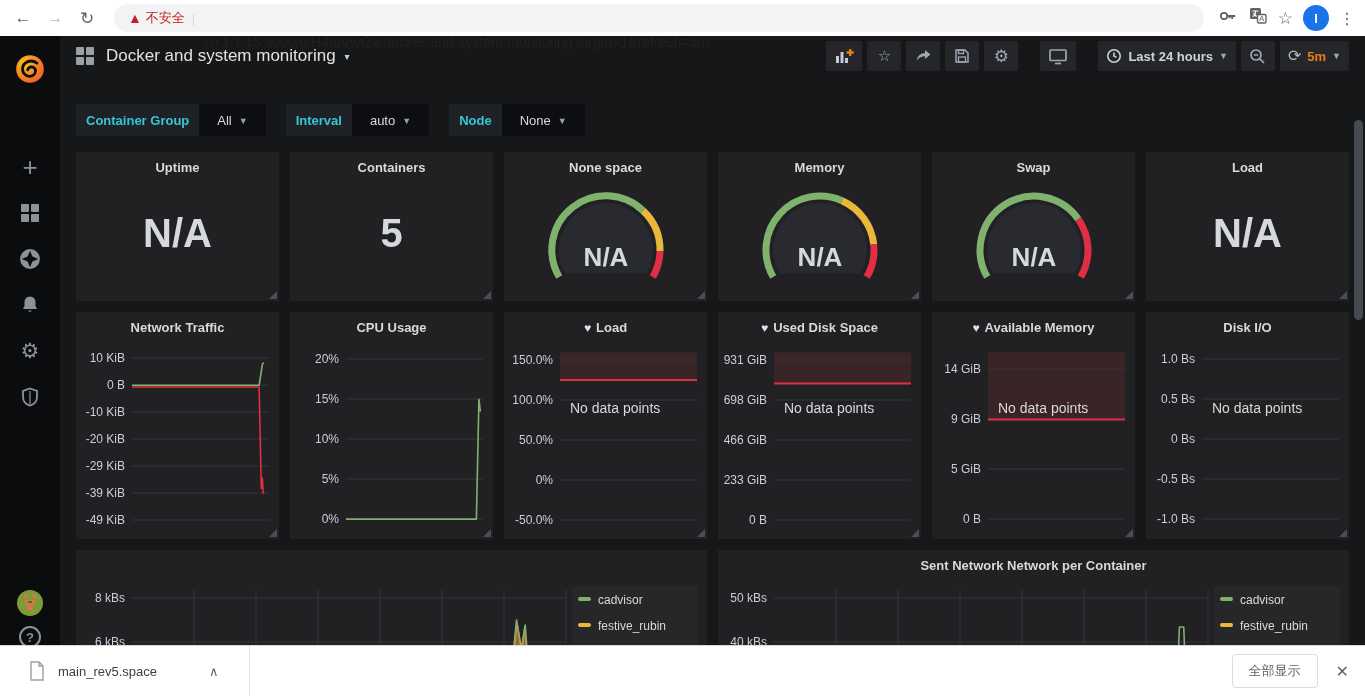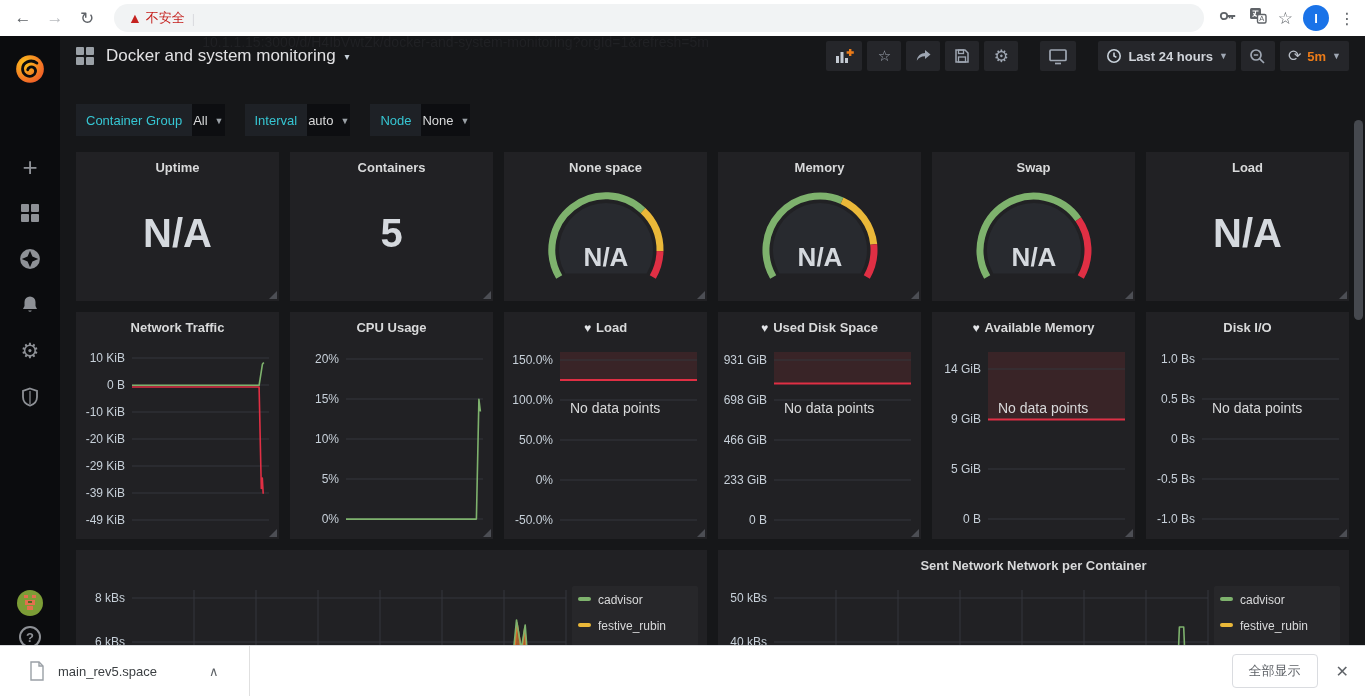--- a/index.html
+++ b/index.html
@@ -54,23 +54,23 @@
   .time-txt { color:#d0d4da; font-weight:700; }
   .refresh-val { color:#eb7b18; font-weight:700; }
   .sm-caret { color:#9fa7b3; font-size:9px; }
   .refresh-glyph { font-size:16px; color:#b7bdc6; line-height:1; }
   .gear-glyph { font-size:17px; color:#9fa7b3; }
   .star-btn-glyph { font-size:15px; color:#9fa7b3; }
 
   
   .submenu { position:absolute; top:104px; left:76px; display:flex; gap:20px; }
   .variable { display:flex; }
-  .var-label { background:#1e2126; color:#36c6d3; font-size:13px; font-weight:400;
+  .var-label { background:#1e2126; color:#36c6d3; font-size:13px; font-weight:700;
     padding:9px 10px 8px; }
-  .var-value { background:#0d0e11; color:#d8d9da; font-size:13px; padding:9px 1px 8px;
+  .var-value { background:#0d0e11; color:#d8d9da; font-size:13px; padding:9px 18px 8px;
     display:flex; align-items:center; gap:7px;text-align:right; }
   .var-value .vc { color:#9aa0a6; font-size:9px; }
 
   
   #dashboard { position:absolute; inset:0; z-index:5; }
   .panel { position:absolute; background:#212124; }
   .panel-title { position:absolute; top:0; left:0; right:0; height:26px; text-align:center;
     padding-top:8px; font-size:13px; font-weight:700; color:#d8d9da; z-index:3; white-space:nowrap; }
   .panel-title .heart { font-size:12px; margin-right:5px; color:#e3e5e8; }
   .stat-value { position:absolute; top:26px; bottom:12px; left:0; right:0; display:flex;

